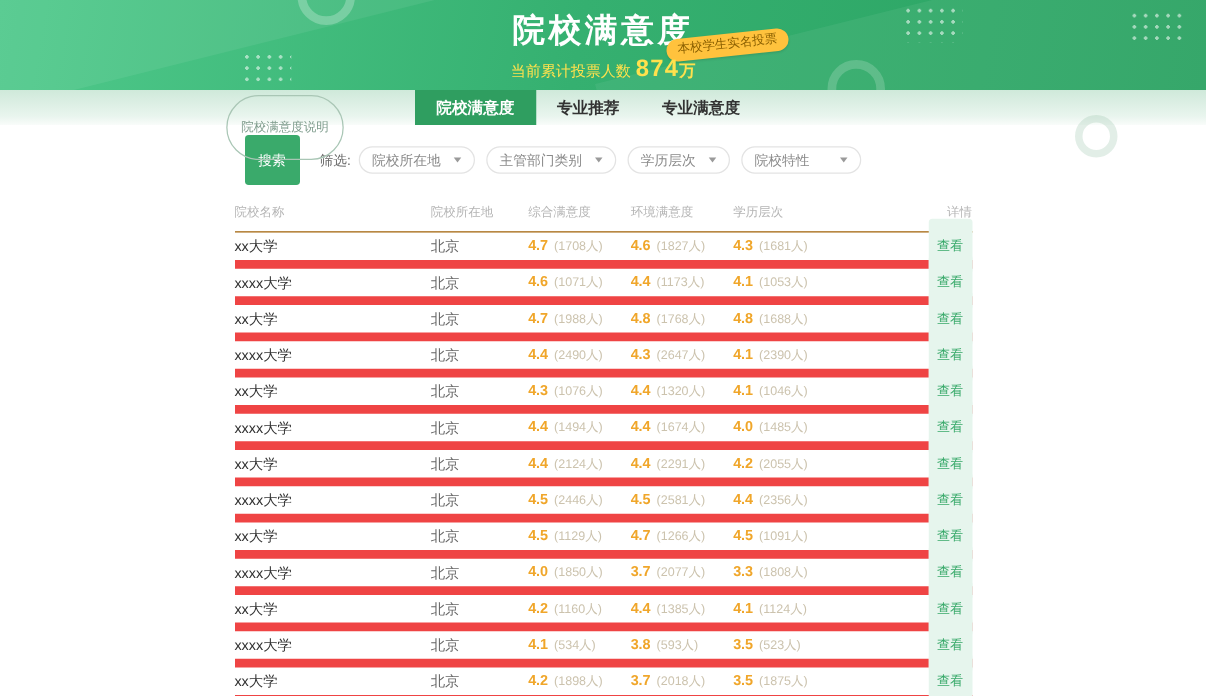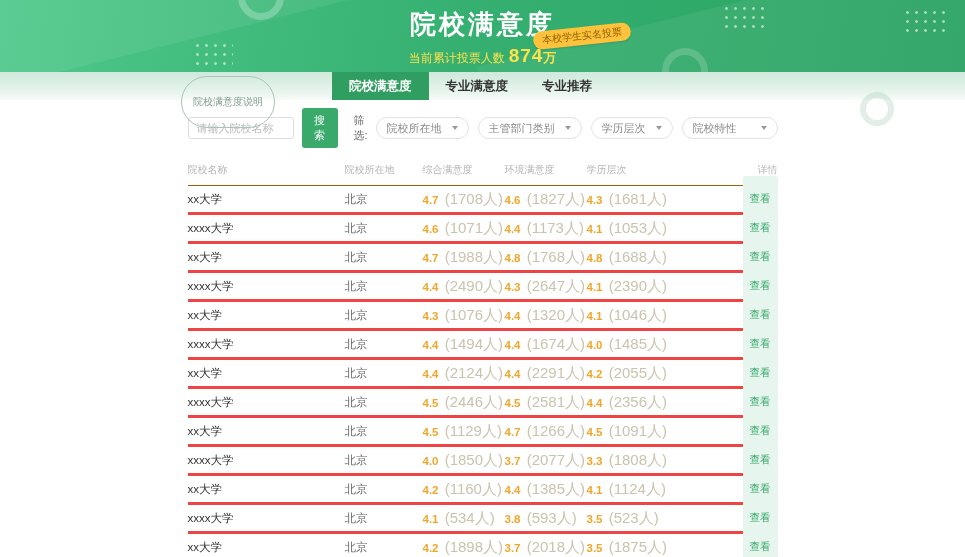--- a/index.html
+++ b/index.html
@@ -59,25 +59,25 @@
   .dd{height:22px;border:1px solid #e3e3e3;border-radius:999px;background:#fff;display:flex;
     align-items:center;justify-content:space-between;padding:0 10px;color:#8a8a8a;cursor:pointer;white-space:nowrap;}
   .dd1{min-width:76px;}.dd2{min-width:82px;}.dd3{min-width:72px;}.dd4{min-width:96px;}
   .caret{width:0;height:0;border-left:3.5px solid transparent;border-right:3.5px solid transparent;
     border-top:4px solid #9a9a9a;margin-left:10px;}
   
   .table{margin-top:4px;font-size:11.5px;}
   .thead,.row{display:grid;grid-template-columns:157px 78px 82px 82px 120px 1fr;align-items:center;}
   .thead{color:#b5b5b5;font-size:10px;padding:11px 0 8px;border-bottom:1px solid #a16207;}
   .thead .right{justify-self:end;}
-  .row{height:29px;border-bottom:3px solid #ef4444;}
+  .row{height:29px;border-bottom:7px solid #ef4444;}
   .name{color:#333;}
   .loc{color:#666;}
   .score{color:var(--score-orange);font-weight:bold;font-size:11.5px;font-style:normal;}
-  .count{color:#ccc3ae;font-size:15px;margin-left:2px;margin-top:28px;}
+  .count{color:#ccc3ae;font-size:10px;margin-left:2px;margin-top:28px;}
   .view-cell{justify-self:end;}
   .view{background:#e6f5ed;color:var(--view-green);font-size:10.5px;padding:16px 7px;border-radius:3px;
     text-decoration:none;cursor:pointer;}
 </style>
 </head>
 <body>
 
 <header class="hero">
   <div class="band b1"></div>
   <div class="band b2"></div>
@@ -91,28 +91,27 @@
   <div class="subtitle">
     <span>当前累计投票人数</span><span class="big">874</span><span class="unit">万</span>
   </div>
 </header>
 
 <nav class="tabbar">
   <div class="ring r3"></div>
   <div class="info-pill">院校满意度说明</div>
   <div class="tabs" id="tabs">
       <div class="tab active">院校满意度</div>
+      <div class="tab">专业推荐</div>
       <div class="tab">专业满意度</div>
-      <div class="tab">专业推荐</div>
     </div>
 </nav>
 
 <main class="container">
   <div class="filter-row">
-    <input class="search-input" placeholder="请输入院校名称" style="">
     <button class="search-btn">搜索</button>
     <span class="filter-label">筛选:</span>
     <div class="dropdowns" id="dropdowns">
         <div class="dd dd1">
           <span class="dd-label">院校所在地</span>
           <span class="caret"></span>
         </div>
         <div class="dd dd2">
           <span class="dd-label">主管部门类别</span>
           <span class="caret"></span>

